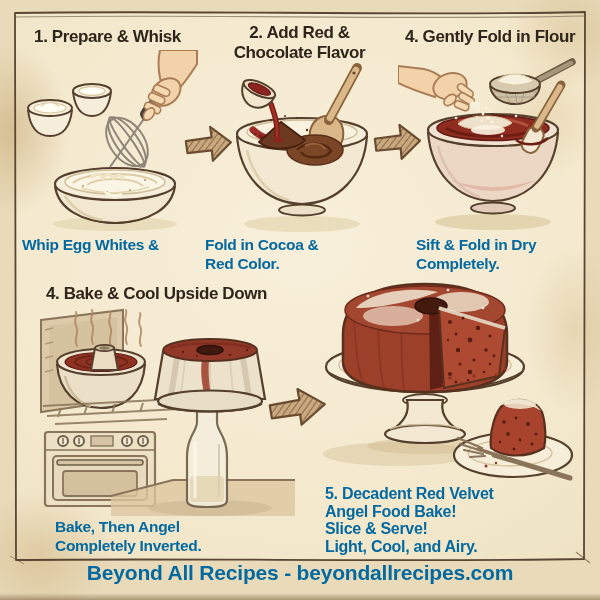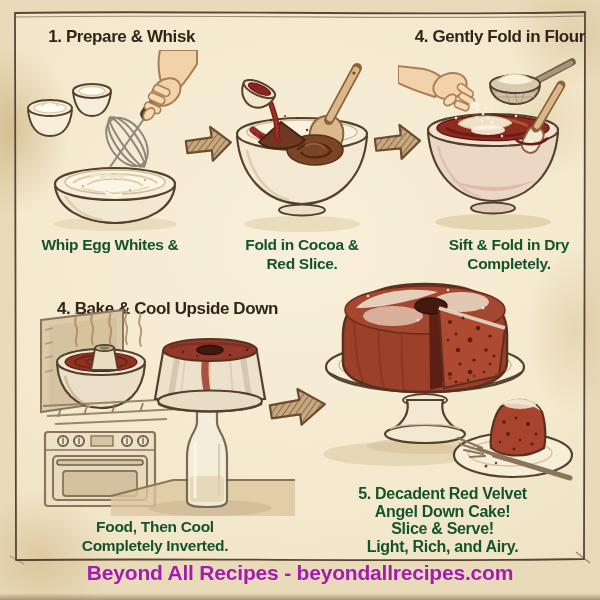--- a/index.html
+++ b/index.html
@@ -5,27 +5,27 @@
   html,body{margin:0;padding:0;background:#cfc0a0;}
   .canvas{position:relative;width:600px;height:600px;overflow:hidden;
           background:#e9dbba;font-family:"Liberation Sans",sans-serif;}
   .inner-paper{position:absolute;left:16px;top:13px;width:568px;height:547px;
           background:radial-gradient(95% 85% at 50% 42%, #f8efdb 0%, #f4e9cd 58%, #eddfc0 100%);}
   .stain{position:absolute;pointer-events:none;border-radius:50%;}
   .bottom-edge{position:absolute;left:0;bottom:0;width:600px;height:7px;
           background:linear-gradient(to bottom, rgba(138,110,70,0), rgba(120,95,60,.55));}
   svg.abs{position:absolute;}
   .step-title{position:absolute;font-weight:700;font-size:17px;line-height:19.5px;
-          color:#2f261b;text-align:right;letter-spacing:-0.4px;}
+          color:#2f261b;text-align:center;letter-spacing:-0.4px;}
   .caption{position:absolute;font-weight:700;font-size:15.5px;line-height:19px;
-          color:#14532d;text-align:center;letter-spacing:-0.3px;}
+          color:#0369a1;text-align:left;letter-spacing:-0.3px;}
   .caption span,.step-title span{display:block;}
   .cap5{font-size:16px;line-height:17.5px;}
   .footer-bar{position:absolute;left:0;top:561px;width:600px;text-align:center;
-          font-weight:700;font-size:21px;letter-spacing:-0.2px;color:#a21caf;}
+          font-weight:700;font-size:21px;letter-spacing:-0.2px;color:#0369a1;}
 </style>
 </head>
 <body>
 
 <div class="canvas">
 
   <div class="inner-paper"></div>
 
   <div class="stain" style="left:-45px;top:45px;width:115px;height:170px;background:radial-gradient(closest-side, rgba(196,168,115,.55), rgba(196,168,115,0));"></div>
   <div class="stain" style="left:-35px;top:490px;width:150px;height:130px;background:radial-gradient(closest-side, rgba(201,172,120,.45), rgba(201,172,120,0));"></div>
@@ -37,47 +37,51 @@
   <svg class="abs" style="left:0;top:0" width="600" height="600" viewBox="0 0 600 600">
     <path d="M15,13 C160,10 440,16 585,12 L584,559 C420,562 180,558 16,560 Z" fill="none" stroke="#5a4733" stroke-width="1.8" stroke-linejoin="round"></path>
     <path d="M15,17 C200,14 420,20 584,16" fill="none" stroke="#5a4733" stroke-width="1.2" opacity="0.55"></path>
     <path d="M576,552 L590,563" fill="none" stroke="#5a4733" stroke-width="1.2" opacity="0.6"></path>
     <path d="M10,556 L24,564" fill="none" stroke="#5a4733" stroke-width="1" opacity="0.5"></path>
   </svg>
 
   <div class="step-title" style="left:20px;top:27px;width:175px;">
     <span>1. Prepare &amp; Whisk</span>
   </div>
+  <div class="step-title" style="left:212px;top:23px;width:175px;">
+    <span>2. Add Red &amp;</span>
+    <span>Chocolate Flavor</span>
+  </div>
   <div class="step-title" style="left:395px;top:27px;width:190px;">
     <span>4. Gently Fold in Flour</span>
   </div>
-  <div class="step-title" style="left:35px;top:284px;width:243px;margin-top:15px;">
+  <div class="step-title" style="left:35px;top:284px;width:243px;">
     <span>4. Bake &amp; Cool Upside Down</span>
   </div>
 
   <div class="caption" style="left:22px;top:235px;width:176px;">
     <span>Whip Egg Whites &amp;</span>
   </div>
-  <div class="caption" style="left:212px;top:235px;width:180px;">
+  <div class="caption" style="left:205px;top:235px;width:180px;">
     <span>Fold in Cocoa &amp;</span>
-      <span>Red Slice.</span>
+      <span>Red Color.</span>
   </div>
   <div class="caption" style="left:416px;top:235px;width:186px;">
     <span>Sift &amp; Fold in Dry</span>
       <span>Completely.</span>
   </div>
   <div class="caption" style="left:55px;top:517px;width:200px;">
-    <span>Food, Then Cool</span>
+    <span>Bake, Then Angel</span>
       <span>Completely Inverted.</span>
   </div>
   <div class="caption cap5" style="left:325px;top:485px;width:235px;">
     <span>5. Decadent Red Velvet</span>
-      <span>Angel Down Cake!</span>
+      <span>Angel Food Bake!</span>
     <span>Slice &amp; Serve!</span>
-      <span>Light, Rich, and Airy.</span>
+      <span>Light, Cool, and Airy.</span>
   </div>
 
   <svg class="abs" style="left:183px;top:121px;transform:rotate(-3deg)" width="50" height="46" viewBox="0 0 50 46">
     <defs>
         <pattern id="h1" width="5" height="5" patternUnits="userSpaceOnUse" patternTransform="rotate(40)">
       <rect width="5" height="5" fill="#c8a87e"></rect>
           <line x1="0" y1="0" x2="0" y2="5" stroke="#7d5a39" stroke-width="1.6"></line>
         </pattern>
       </defs>
     <path d="M3,19 L29,16.5 L28,6 L48,22.5 L29,40 L28.5,29.5 L4,31 Z" fill="url(#h1)" stroke="#6a4c31" stroke-width="2.2" stroke-linejoin="round"></path>

